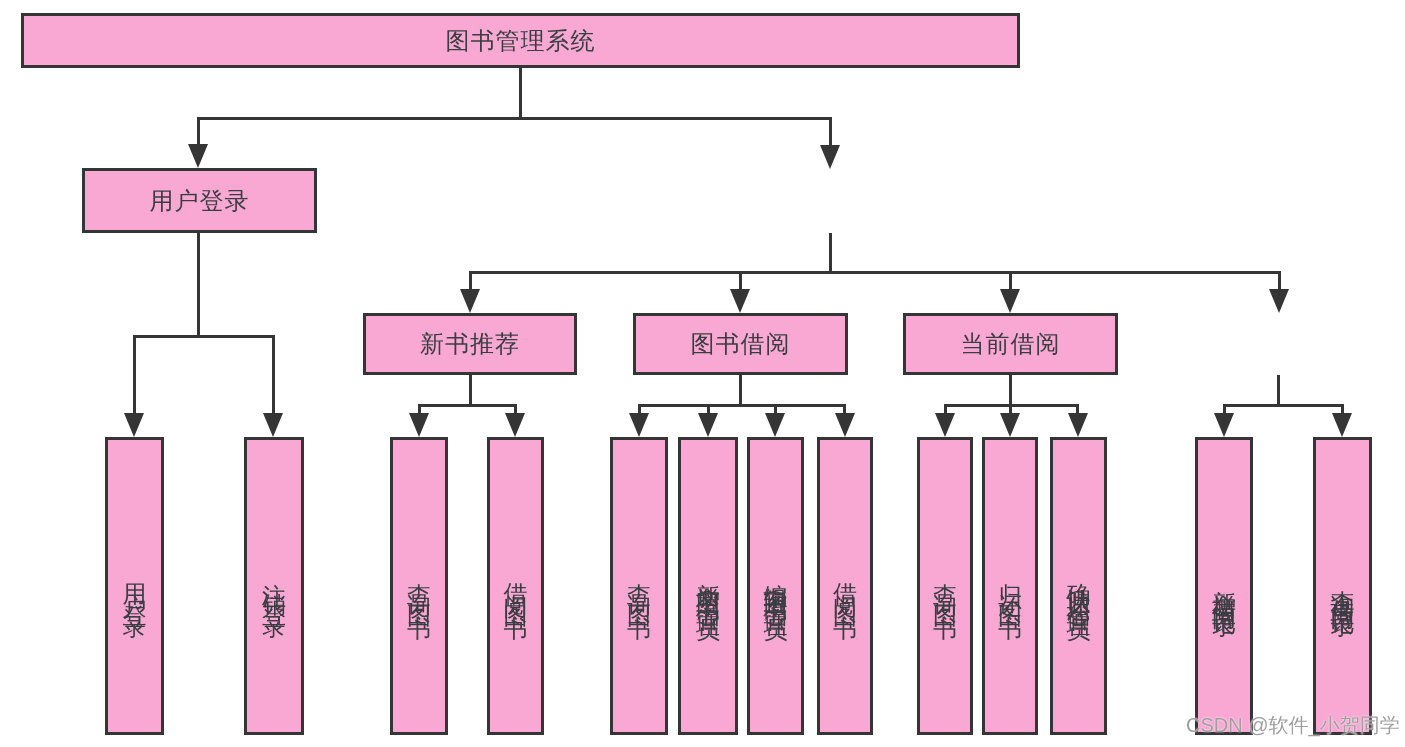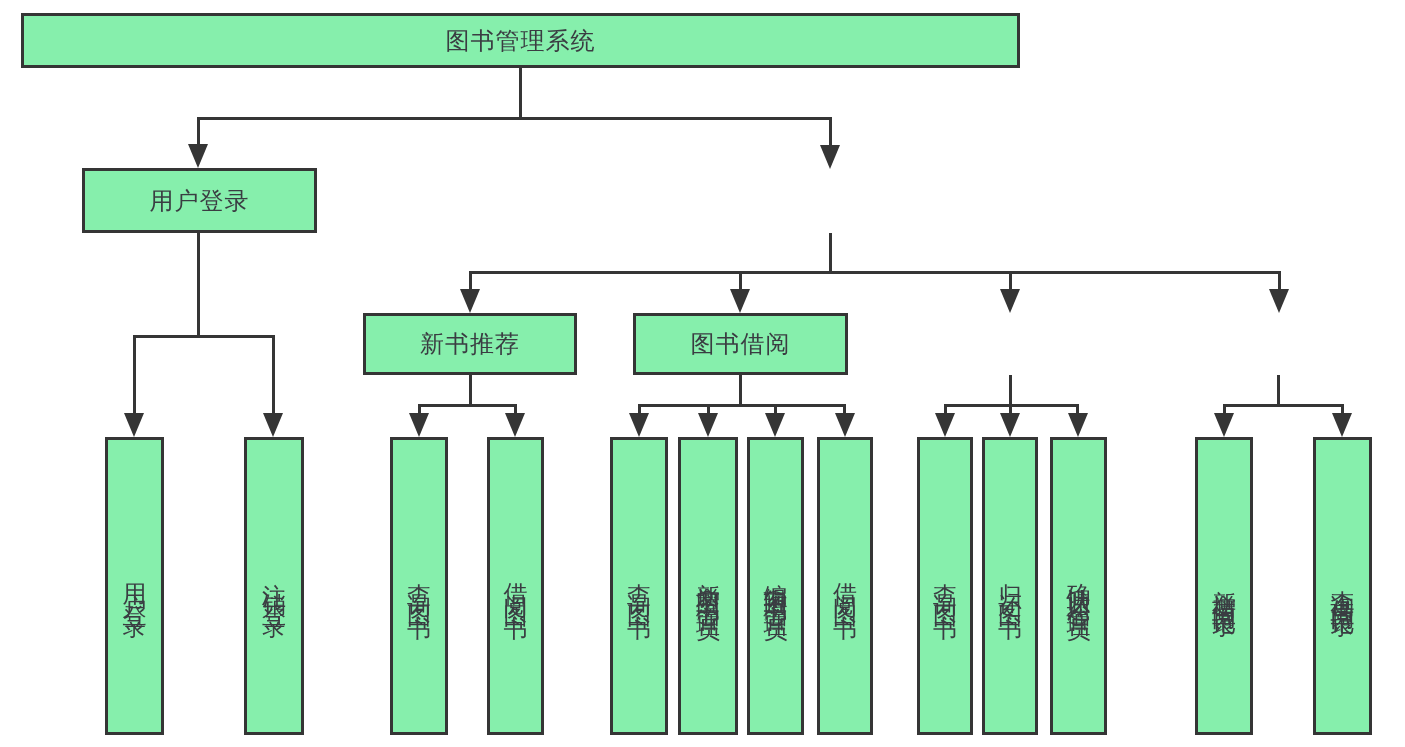--- a/index.html
+++ b/index.html
@@ -1,21 +1,21 @@
 <!DOCTYPE html>
 <html style="--line: #353535; --text: #3a3d42; --wm: #9f9f9f;"><head>
 <meta charset="utf-8">
 <style>
   html,body { margin:0; padding:0; background:#ffffff; }
   .canvas {
     position:relative; width:1405px; height:747px; background:#ffffff;
     font-family:"Liberation Sans","DejaVu Sans",sans-serif; overflow:hidden;
   }
   .box {
-    position:absolute; box-sizing:border-box; background:#86efac;
+    position:absolute; box-sizing:border-box; background:#f9a8d4;
     border:3px solid var(--line,#353535);
     display:flex; align-items:center; justify-content:center;
     color:var(--text,#3a3d42);
   }
   .hbox { font-size:24px; letter-spacing:1px; }
   .vbox { overflow:hidden; }
   .vtext {
     writing-mode:vertical-rl; text-orientation:mixed;
     font-size:24px; letter-spacing:11px; line-height:1;
     color:var(--text,#3a3d42); white-space:nowrap;
@@ -104,20 +104,23 @@
   <div class="box hbox" style="left:82px;top:168px;width:235px;height:65px">
     <span>用户登录</span>
   </div>
 
   <div class="box hbox" style="left:363px;top:313px;width:214px;height:62px">
     <span>新书推荐</span>
   </div>
   <div class="box hbox" style="left:633px;top:313px;width:215px;height:62px">
     <span>图书借阅</span>
   </div>
+  <div class="box hbox" style="left:903px;top:313px;width:215px;height:62px">
+    <span>当前借阅</span>
+  </div>
 
   <div class="box vbox" style="left:105px;top:437px;width:59px;height:298px">
     <span class="vtext">用户登录</span>
   </div>
   <div class="box vbox" style="left:244px;top:437px;width:60px;height:298px">
     <span class="vtext">注销登录</span>
   </div>
 
   <div class="box vbox" style="left:390px;top:437px;width:58px;height:298px">
     <span class="vtext">查询图书</span>
@@ -149,14 +152,15 @@
     <span class="vtext long">确认归还（管理员）</span>
   </div>
 
   <div class="box vbox" style="left:1195px;top:437px;width:58px;height:298px">
     <span class="vtext long">新增借阅记录</span>
   </div>
   <div class="box vbox" style="left:1313px;top:437px;width:59px;height:298px">
     <span class="vtext long">查询借阅记录</span>
   </div>
 
+  <div class="watermark">CSDN @软件_小贺同学</div>
 
 </div>
 
 </body></html>

